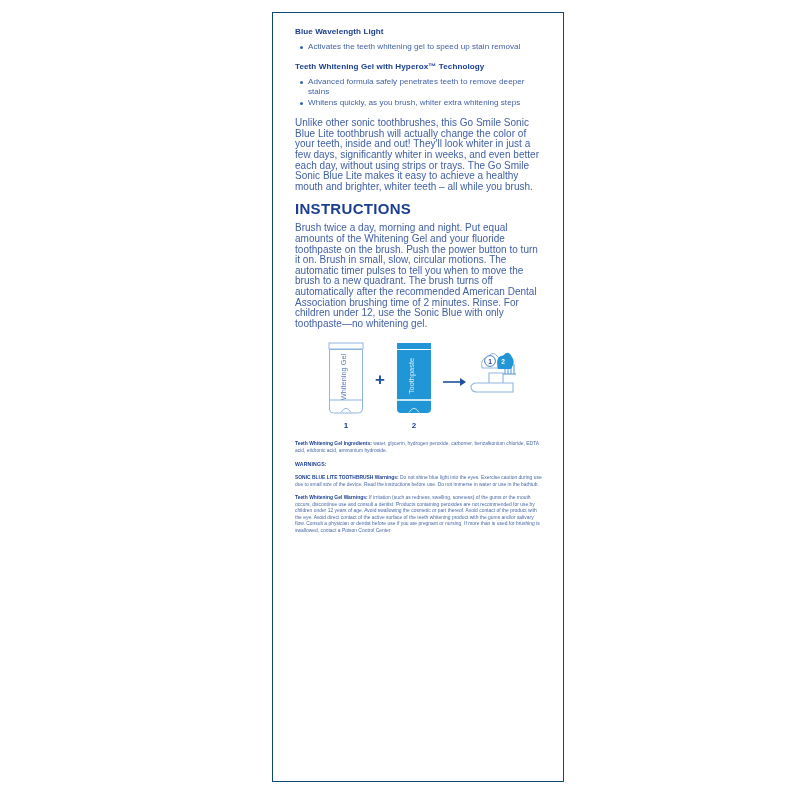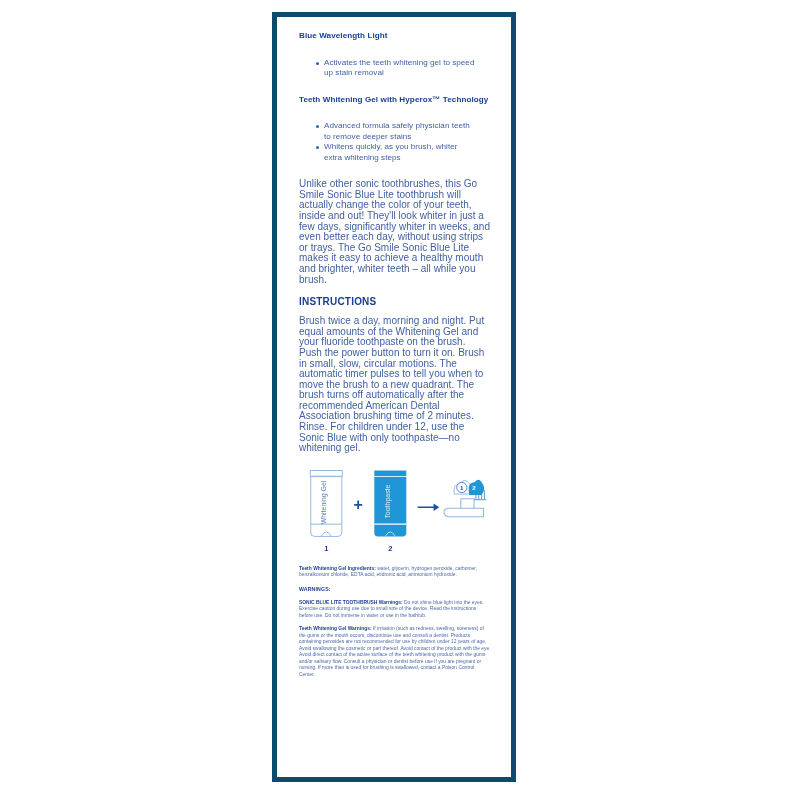--- a/index.html
+++ b/index.html
@@ -20,44 +20,44 @@
     width: 800px;
     height: 800px;
     background: #ffffff;
   }
 
   
   .card {
     position: absolute;
     left: 272px;
     top: 12px;
-    width: 244px;
+    width: 292px;
     height: 770px;
     background: #ffffff;
-    border: 5px solid #0c4a6e;
+    border: 1px solid #0c4a6e;
     box-sizing: border-box;
     padding: 14px 20px 0 22px;
     overflow: hidden;
   }
 
   
   .feat-head {
     color: #1a3f91;
     font-weight: bold;
     font-size: 8.1px;
     line-height: 10.6px;
     letter-spacing: 0.01em;
     margin: 0 0 1px 0;
   }
   .feat-block { margin-bottom: 10px; }
   .feat-block.last { margin-bottom: 11px; }
 
   ul.bullets {
     list-style: none;
-    margin: 16px;
+    margin: 4px;
     padding: 0;
   }
   ul.bullets li {
     position: relative;
     color: #3f5fa3;
     font-size: 8.1px;
     line-height: 10.5px;
     padding-left: 9px;
     margin: 0 0 0 0;
     letter-spacing: 0.003em;
@@ -77,21 +77,21 @@
     color: #3f5fa3;
     font-size: 10px;
     line-height: 10.6px;
     margin: 8px 0 11px 0;
     letter-spacing: 0.002em;
   }
 
   .sec-title {
     color: #1a3f91;
     font-weight: bold;
-    font-size: 10px;
+    font-size: 15px;
     line-height: 12px;
     letter-spacing: 0.02em;
     margin: 0 0 1px 0;
   }
 
   
   .illo-wrap {
     margin: 8px 0 9px 0;
     display: flex;
     justify-content: center;
@@ -126,21 +126,21 @@
     <div class="feat-block">
       <div class="feat-head">Blue Wavelength Light</div>
       <ul class="bullets">
         <li>Activates the teeth whitening gel to speed up stain removal</li>
       </ul>
     </div>
 
     <div class="feat-block">
       <div class="feat-head">Teeth Whitening Gel with Hyperox™ Technology</div>
       <ul class="bullets">
-        <li>Advanced formula safely physician teeth to remove deeper stains</li>
+        <li>Advanced formula safely penetrates teeth to remove deeper stains</li>
         <li>Whitens quickly, as you brush, whiter extra whitening steps</li>
       </ul>
     </div>
 
 
     <p class="para">Unlike other sonic toothbrushes, this Go Smile Sonic Blue Lite toothbrush will actually change the color of your teeth, inside and out! They'll look whiter in just a few days, significantly whiter in weeks, and even better each day, without using strips or trays. The Go Smile Sonic Blue Lite makes it easy to achieve a healthy mouth and brighter, whiter teeth – all while you brush.</p>
 
     <div>
       <div class="sec-title">INSTRUCTIONS</div>
       <p class="para">Brush twice a day, morning and night. Put equal amounts of the Whitening Gel and your fluoride toothpaste on the brush. Push the power button to turn it on. Brush in small, slow, circular motions. The automatic timer pulses to tell you when to move the brush to a new quadrant. The brush turns off automatically after the recommended American Dental Association brushing time of 2 minutes. Rinse. For children under 12, use the Sonic Blue with only toothpaste—no whitening gel.</p>

